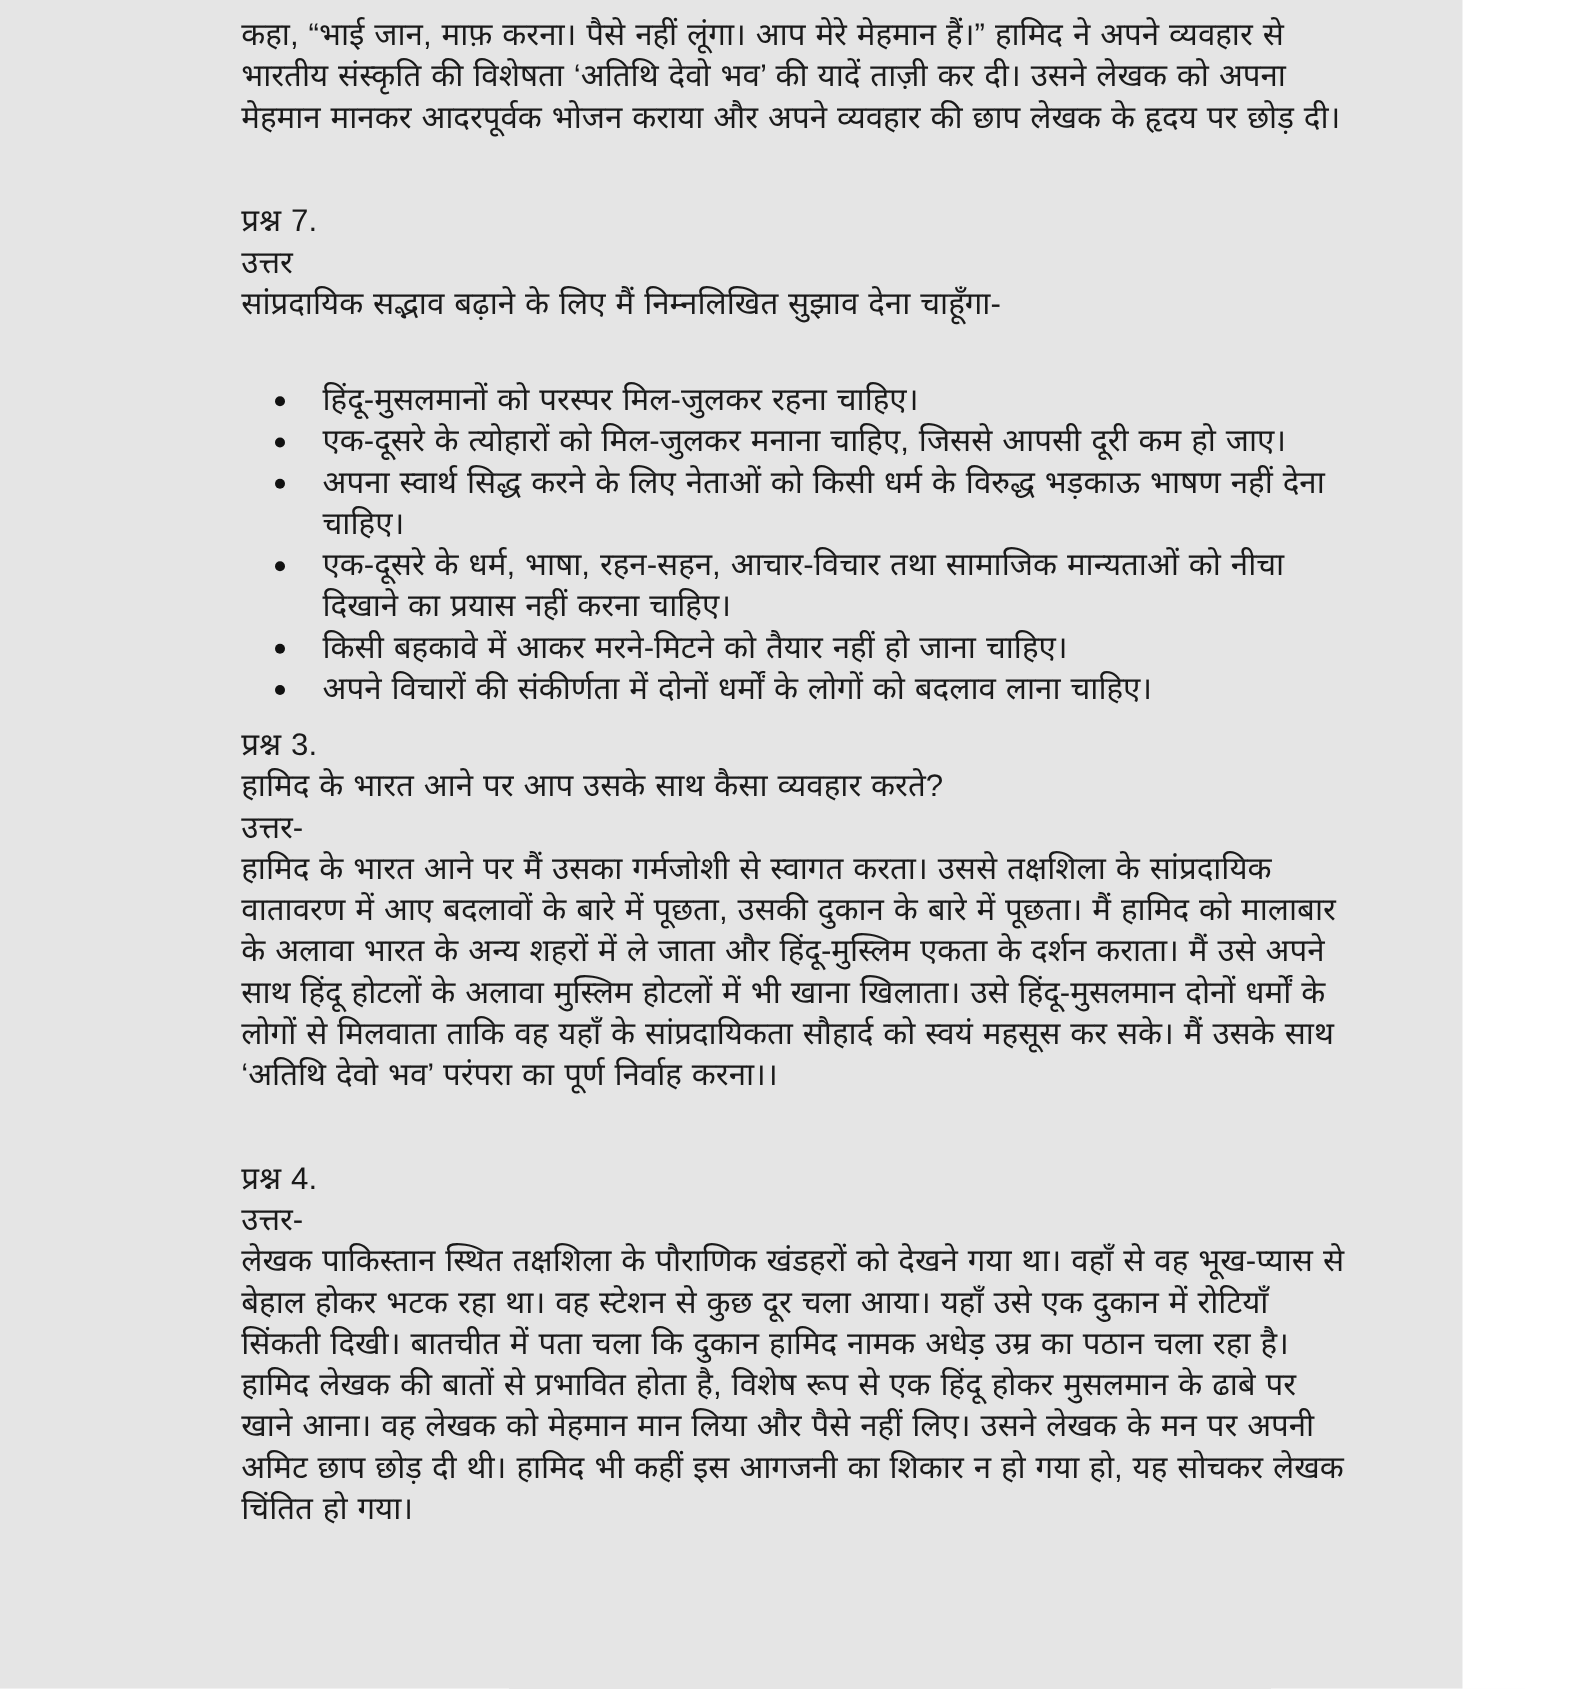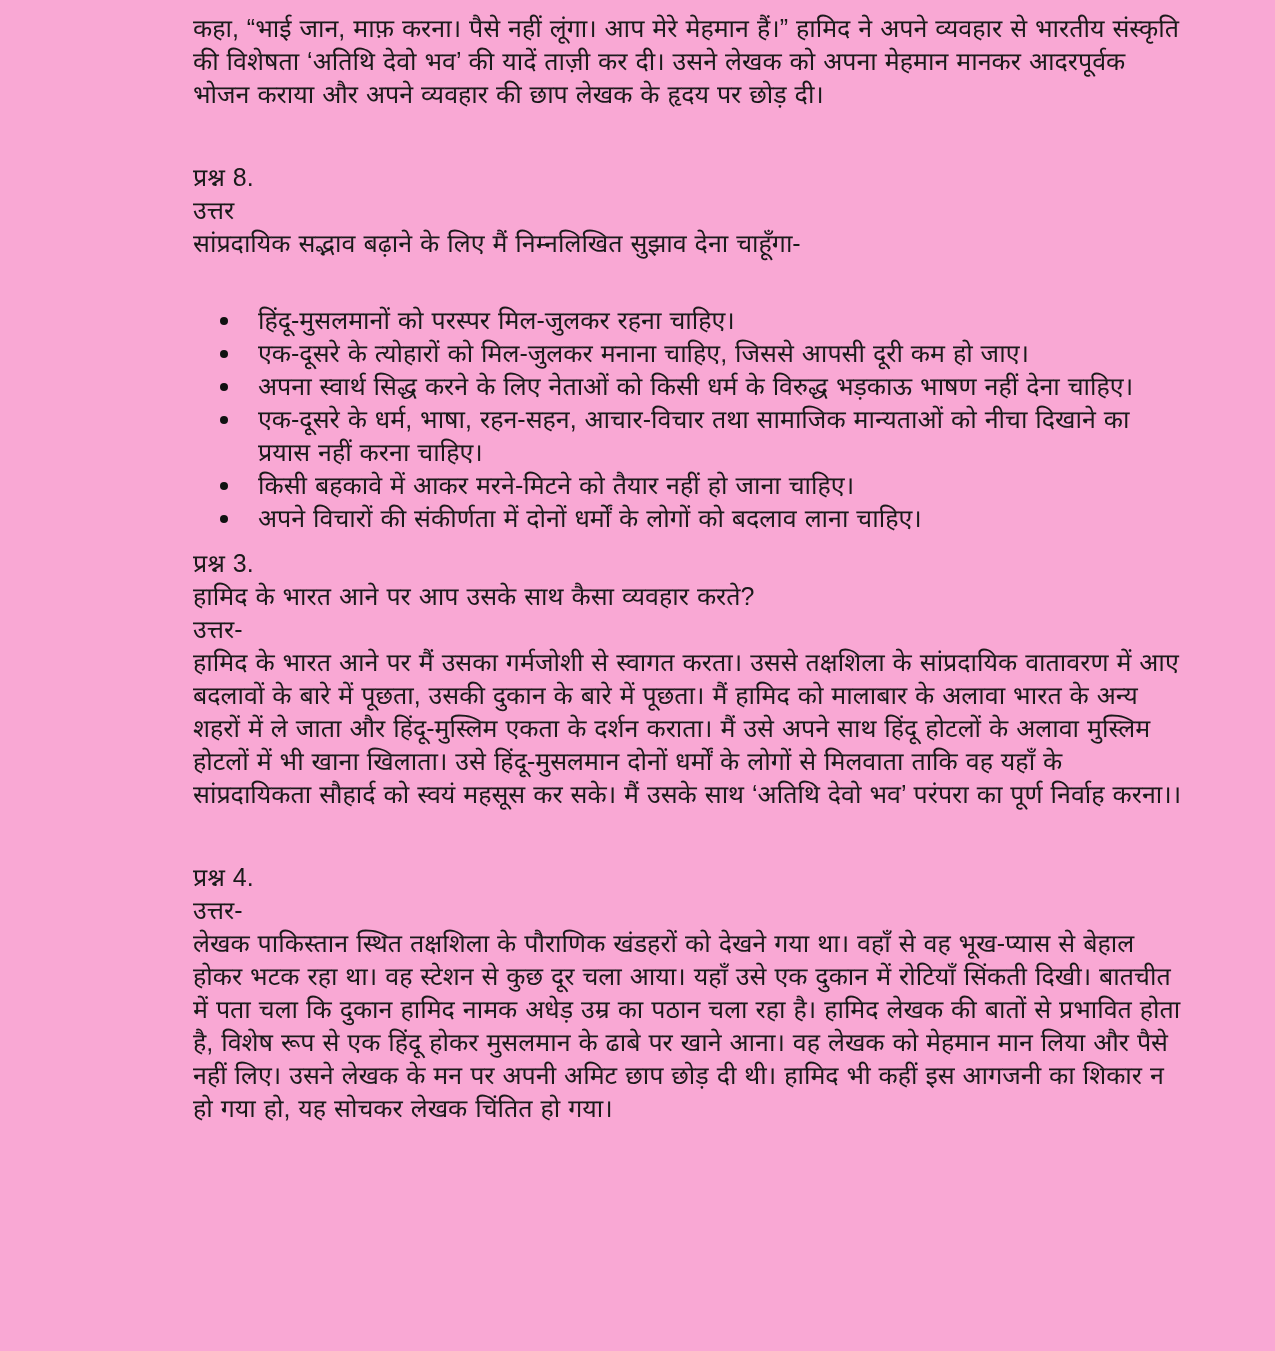--- a/index.html
+++ b/index.html
@@ -8,24 +8,24 @@
     background: #ffffff;
   }
   body {
     width: 1275px;
     min-height: 1351px;
     font-family: "Liberation Sans", "DejaVu Sans", sans-serif;
     color: #1a1a1a;
   }
   .page {
     box-sizing: border-box;
-    width: 1275px;
+    width: 1170px;
     min-height: 1351px;
     padding: 12px 88px 40px 193px;
-    background: #f9a8d4;
+    background: #e5e5e5;
   }
   .para, .line, .text {
     margin: 0;
     font-size: 25px;
     line-height: 33px;
     font-weight: 400;
     color: #1a1a1a;
     text-align: left;
     word-spacing: 1px;
   }
@@ -58,21 +58,21 @@
   }
 </style>
 </head>
 <body>
 
 <main class="page">
 
   <p class="para">कहा, “भाई जान, माफ़ करना। पैसे नहीं लूंगा। आप मेरे मेहमान हैं।” हामिद ने अपने व्यवहार से भारतीय संस्कृति की विशेषता ‘अतिथि देवो भव’ की यादें ताज़ी कर दी। उसने लेखक को अपना मेहमान मानकर आदरपूर्वक भोजन कराया और अपने व्यवहार की छाप लेखक के हृदय पर छोड़ दी।</p>
 
   <section class="qa">
-    <div class="line">प्रश्न 8.</div>
+    <div class="line">प्रश्न 7.</div>
     <div class="line">उत्तर</div>
     <div class="line">सांप्रदायिक सद्भाव बढ़ाने के लिए मैं निम्नलिखित सुझाव देना चाहूँगा-</div>
     <ul class="suggestions">
       <li>
         <span class="dot"></span>
         <span class="text">हिंदू-मुसलमानों को परस्पर मिल-जुलकर रहना चाहिए।</span>
       </li>
       <li>
         <span class="dot"></span>
         <span class="text">एक-दूसरे के त्योहारों को मिल-जुलकर मनाना चाहिए, जिससे आपसी दूरी कम हो जाए।</span>

